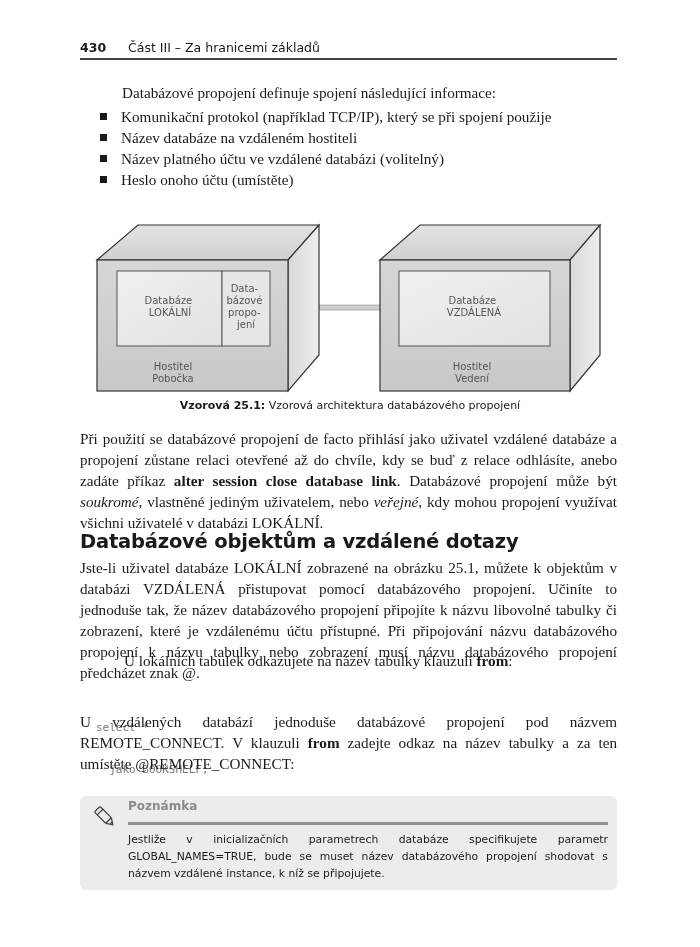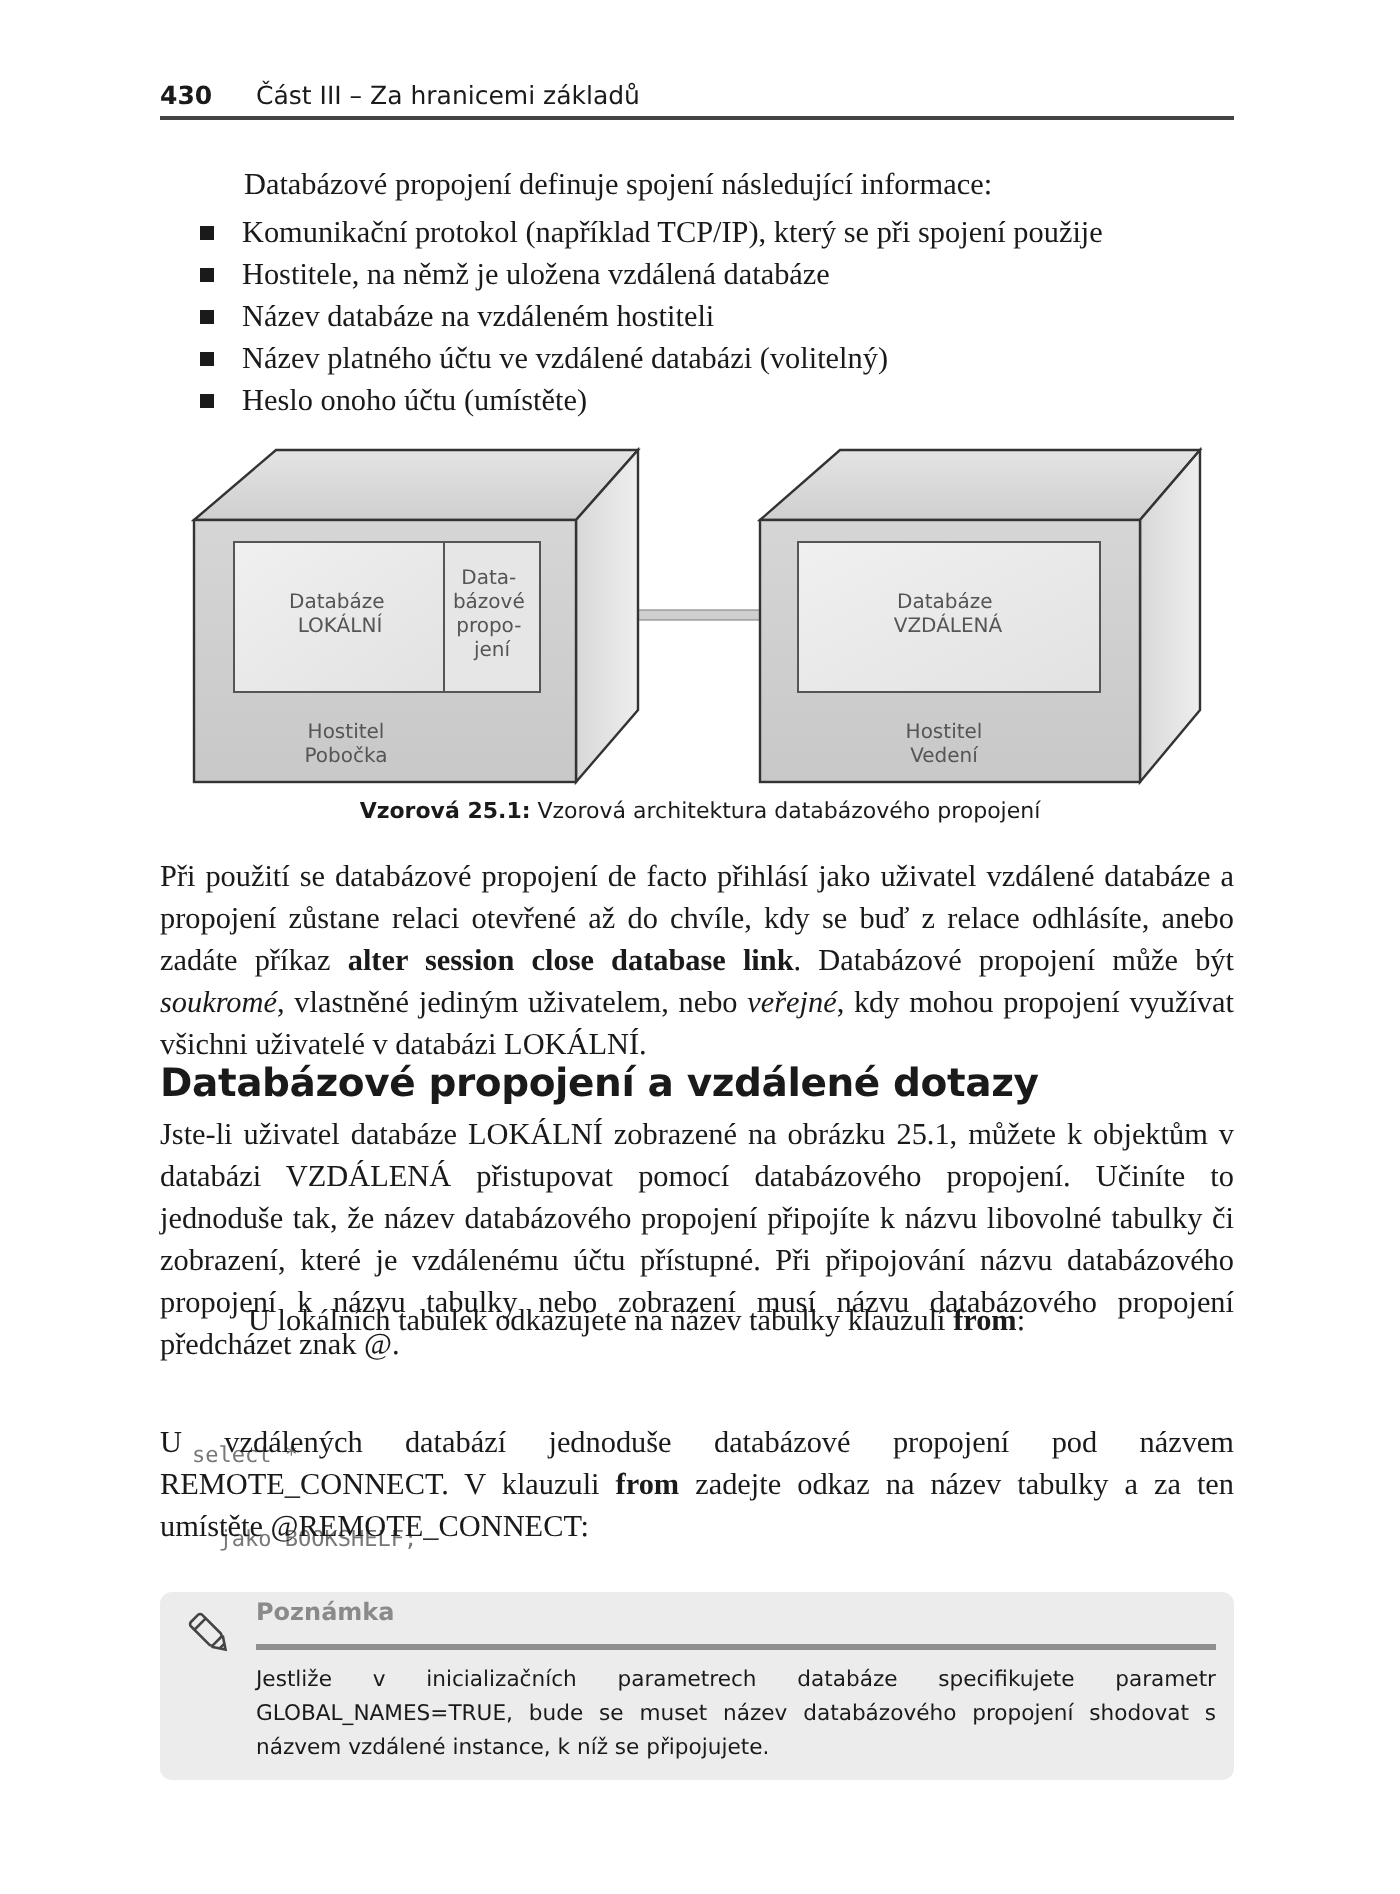--- a/index.html
+++ b/index.html
@@ -46,21 +46,20 @@
   <div class="header">
     <span class="pn">430</span>
     <span class="ttl">Část III – Za hranicemi základů</span>
   </div>
   <div class="header-rule"></div>
 
   <p class="para serif" style="top:82px;margin-left:42px;">Databázové propojení definuje spojení následující informace:</p>
 
   <ul class="bullets serif">
     <li><span class="sq"></span><span>Komunikační protokol (například TCP/IP), který se při spojení použije</span></li>
-    <li><span class="sq"></span><span>Hostitele, na němž je uložena vzdálená databáze</span></li>
     <li><span class="sq"></span><span>Název databáze na vzdáleném hostiteli</span></li>
     <li><span class="sq"></span><span>Název platného účtu ve vzdálené databázi (volitelný)</span></li>
     <li><span class="sq"></span><span>Heslo onoho účtu (umístěte)</span></li>
   </ul>
 
   <svg class="figure" viewBox="0 0 540 172">
     <defs>
       <linearGradient id="topG" x1="0" y1="0" x2="0" y2="1">
         <stop offset="0" stop-color="#e4e4e4"></stop>
           <stop offset="1" stop-color="#cfcfcf"></stop>
@@ -120,21 +119,21 @@
     <div>Hostitel</div>
     <div>Vedení</div>
   </div>
 
   <div class="caption">
     <b>Vzorová 25.1:</b><span> Vzorová architektura databázového propojení</span>
   </div>
 
   <p class="para serif" style="top:428px;"><span>Při použití se databázové propojení de facto přihlásí jako uživatel vzdálené databáze a propojení zůstane relaci otevřené až do chvíle, kdy se buď z relace odhlásíte, anebo zadáte příkaz </span><b>alter session close database link</b><span>. Databázové propojení může být </span><i>soukromé</i><span>, vlastněné jediným uživatelem, nebo </span><i>veřejné</i><span>, kdy mohou propojení využívat všichni uživatelé v databázi LOKÁLNÍ.</span></p>
 
-  <h2 class="h2">Databázové propojení a vzdálené dotazy</h2>
+  <h2 class="h2">Databázové objektům a vzdálené dotazy</h2>
 
   <p class="para serif" style="top:557px;">Jste-li uživatel databáze LOKÁLNÍ zobrazené na obrázku 25.1, můžete k objektům v databázi VZDÁLENÁ přistupovat pomocí databázového propojení. Učiníte to jednoduše tak, že název databázového propojení připojíte k názvu libovolné tabulky či zobrazení, které je vzdálenému účtu přístupné. Při připojování názvu databázového propojení k názvu tabulky nebo zobrazení musí názvu databázového propojení předcházet znak @.</p>
 
   <p class="para serif" style="top:650px;margin-left:44px;"><span>U lokálních tabulek odkazujete na název tabulky klauzulí </span><b>from</b><span>:</span></p>
 
   <div class="code" style="top:677px;">
     <div>select *</div>
     <div>  jako BOOKSHELF;</div>
   </div>
 

